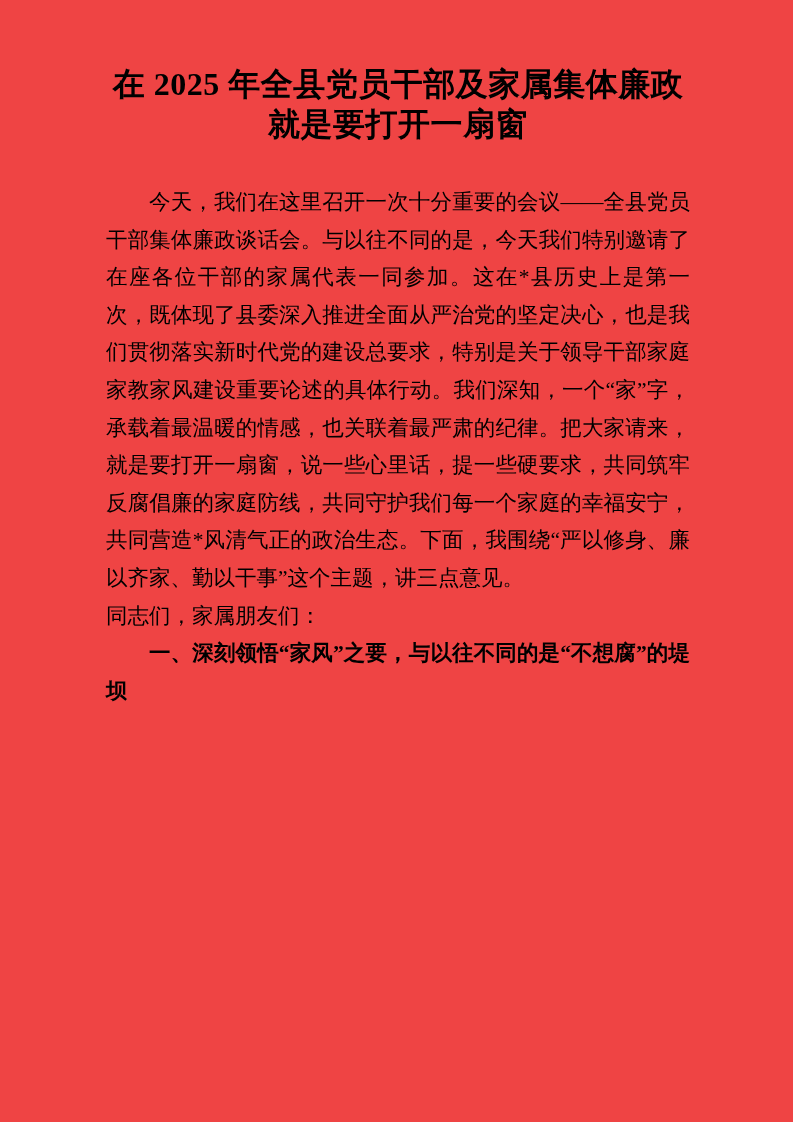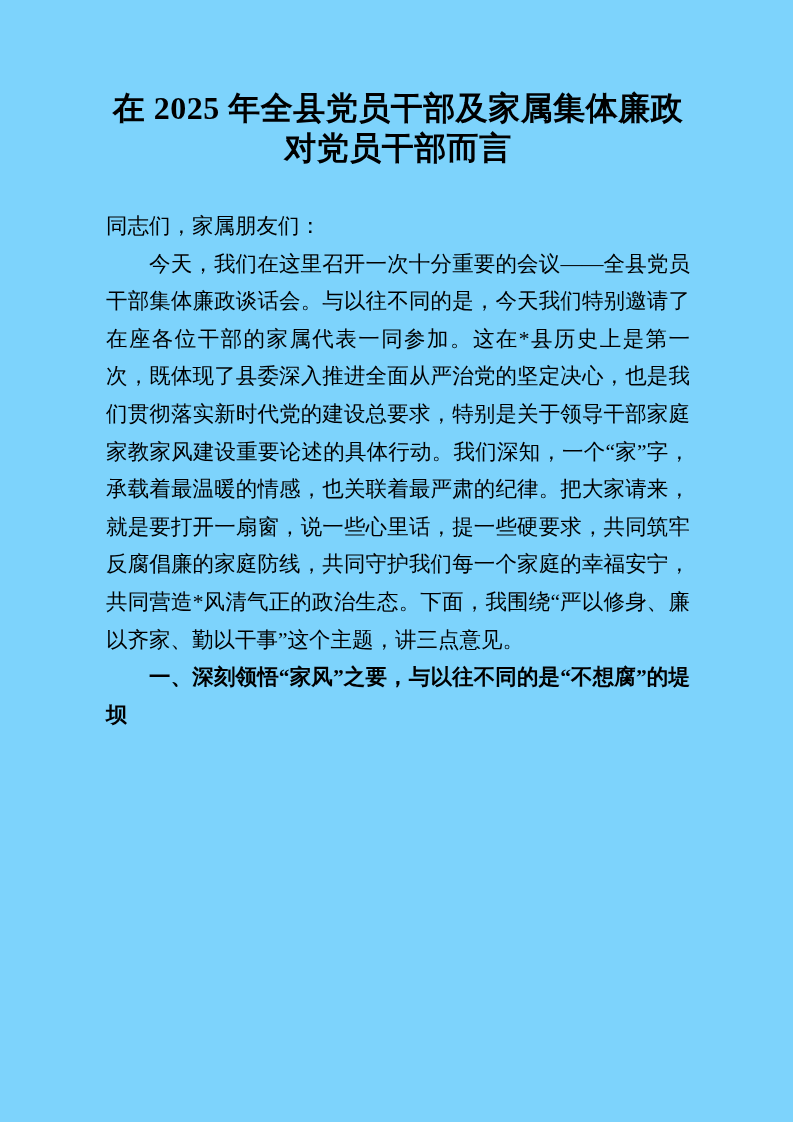--- a/index.html
+++ b/index.html
@@ -5,22 +5,22 @@
   html, body {
     margin: 0;
     padding: 0;
     background: #ffffff;
   }
   .page {
     position: relative;
     width: 793px;
     height: 1122px;
     box-sizing: border-box;
-    background: #7dd3fc;
-    padding: 88px 103px 0 106px;
+    background: #ef4444;
+    padding: 64px 103px 0 106px;
     font-family: "Liberation Serif", "DejaVu Serif", serif;
     color: #000000;
     overflow: hidden;
   }
   .title {
     margin: 0 0 40px 0;
     font-size: 32px;
     line-height: 40px;
     font-weight: bold;
     text-align: center;
@@ -43,23 +43,23 @@
     font-weight: bold;
   }
 </style>
 </head>
 <body>
 
 <div class="page">
 
   <h1 class="title">
     <span class="title-line">在 2025 年全县党员干部及家属集体廉政</span>
-    <span class="title-line">对党员干部而言</span>
+    <span class="title-line">就是要打开一扇窗</span>
   </h1>
 
+  <p class="para indent">今天，我们在这里召开一次十分重要的会议——全县党员干部集体廉政谈话会。与以往不同的是，今天我们特别邀请了在座各位干部的家属代表一同参加。这在*县历史上是第一次，既体现了县委深入推进全面从严治党的坚定决心，也是我们贯彻落实新时代党的建设总要求，特别是关于领导干部家庭家教家风建设重要论述的具体行动。我们深知，一个“家”字，承载着最温暖的情感，也关联着最严肃的纪律。把大家请来，就是要打开一扇窗，说一些心里话，提一些硬要求，共同筑牢反腐倡廉的家庭防线，共同守护我们每一个家庭的幸福安宁，共同营造*风清气正的政治生态。下面，我围绕“严以修身、廉以齐家、勤以干事”这个主题，讲三点意见。</p>
+
   <p class="para">同志们，家属朋友们：</p>
-
-  <p class="para indent">今天，我们在这里召开一次十分重要的会议——全县党员干部集体廉政谈话会。与以往不同的是，今天我们特别邀请了在座各位干部的家属代表一同参加。这在*县历史上是第一次，既体现了县委深入推进全面从严治党的坚定决心，也是我们贯彻落实新时代党的建设总要求，特别是关于领导干部家庭家教家风建设重要论述的具体行动。我们深知，一个“家”字，承载着最温暖的情感，也关联着最严肃的纪律。把大家请来，就是要打开一扇窗，说一些心里话，提一些硬要求，共同筑牢反腐倡廉的家庭防线，共同守护我们每一个家庭的幸福安宁，共同营造*风清气正的政治生态。下面，我围绕“严以修身、廉以齐家、勤以干事”这个主题，讲三点意见。</p>
 
   <p class="para indent heading">一、深刻领悟“家风”之要，与以往不同的是“不想腐”的堤坝</p>
 
 
 </div>
 
 </body></html>

